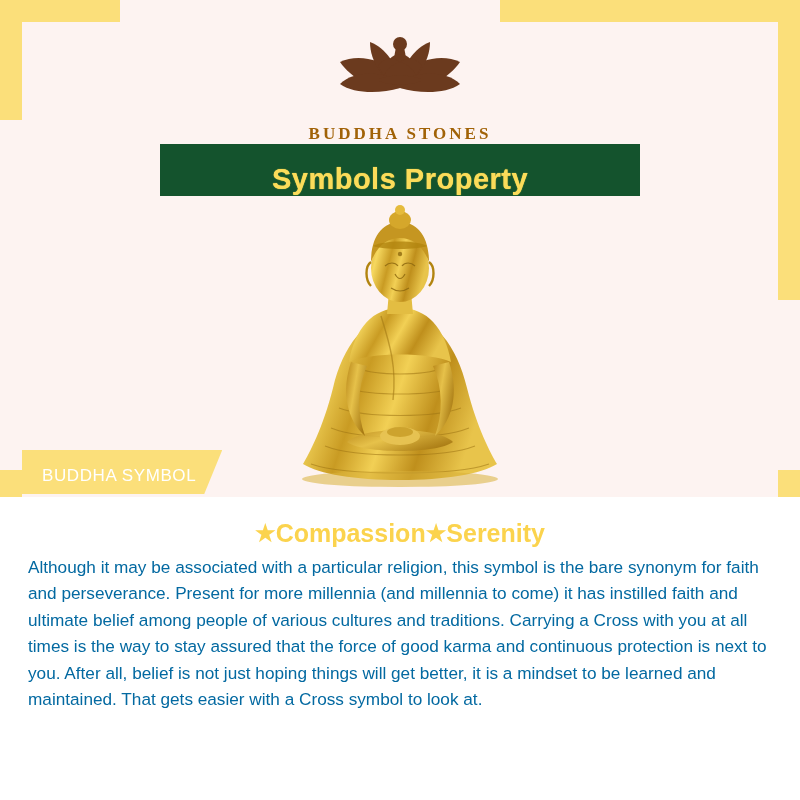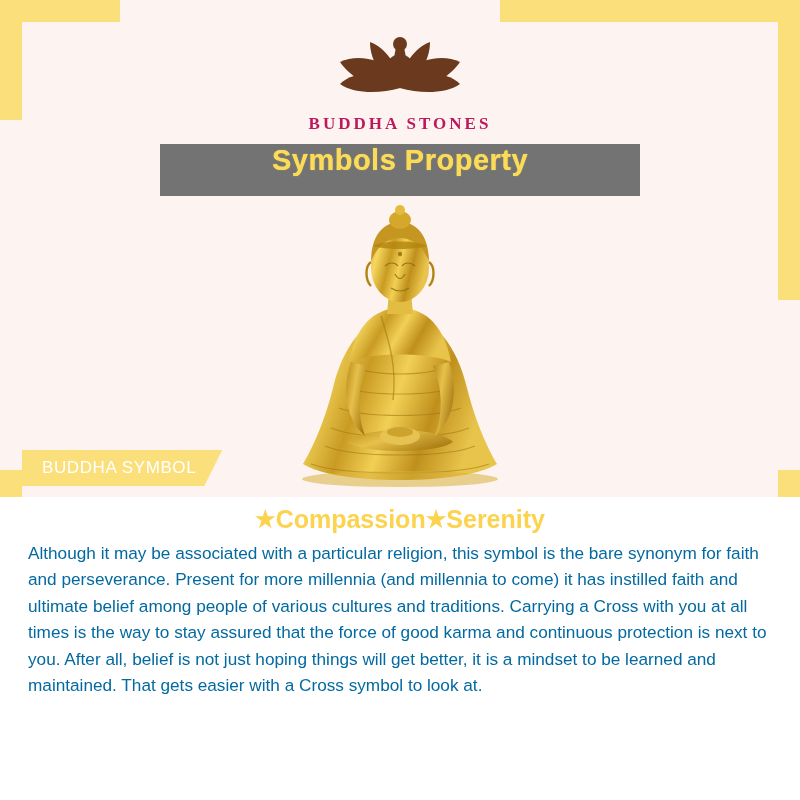--- a/index.html
+++ b/index.html
@@ -57,37 +57,37 @@
     left: 0; top: 18px;
     width: 800px;
     text-align: center;
     z-index: 3;
   }
   .logo-mark {
     display: block;
     margin: 0 auto;
   }
   .logo-text {
-    margin-top: 4px;
+    margin-top: 14px;
     font-size: 17px;
     letter-spacing: 3px;
-    color: #be185d;
+    color: #a16207;
     font-weight: bold;
     font-family: "Liberation Serif", serif;
   }
 
   
   .title-band {
     position: absolute;
     left: 160px; top: 144px;
     width: 480px; height: 52px;
-    background: #737373;
+    background: #14532d;
     z-index: 3;
     display: flex;
-    align-items: flex-start;
+    align-items: flex-end;
     justify-content: center;
   }
   .title-band .title {
     font-size: 29px;
     font-weight: bold;
     color: #fbdc5a;
     letter-spacing: 0.5px;
     text-shadow: 0 0 1px #f3cf45;
   }
 
@@ -104,40 +104,40 @@
 
   
   .symbol-tag {
     position: absolute;
     left: 22px; top: 450px;
     height: 36px;
     z-index: 4;
     display: flex;
     align-items: center;
     background: #fbdf7a;
-    padding: 0 26px 0 20px;
+    padding: 8px 26px 0 20px;
     clip-path: polygon(0 0, 100% 0, calc(100% - 18px) 100%, 0 100%);
   }
   .symbol-tag span {
     font-size: 17px;
     color: #ffffff;
     letter-spacing: 0.6px;
   }
 
   
   .body-panel {
     position: absolute;
     left: 0; top: 497px;
     width: 800px;
     height: 303px;
     background: #ffffff;
     z-index: 3;
   }
   .headline {
-    margin: 8px 0 6px 0;
+    margin: 22px 0 6px 0;
     text-align: center;
     font-size: 25px;
     font-weight: bold;
     color: #fbd34d;
     letter-spacing: 0;
   }
   .headline .star {
     color: #fbd34d;
     font-size: 23px;
     vertical-align: 1px;

